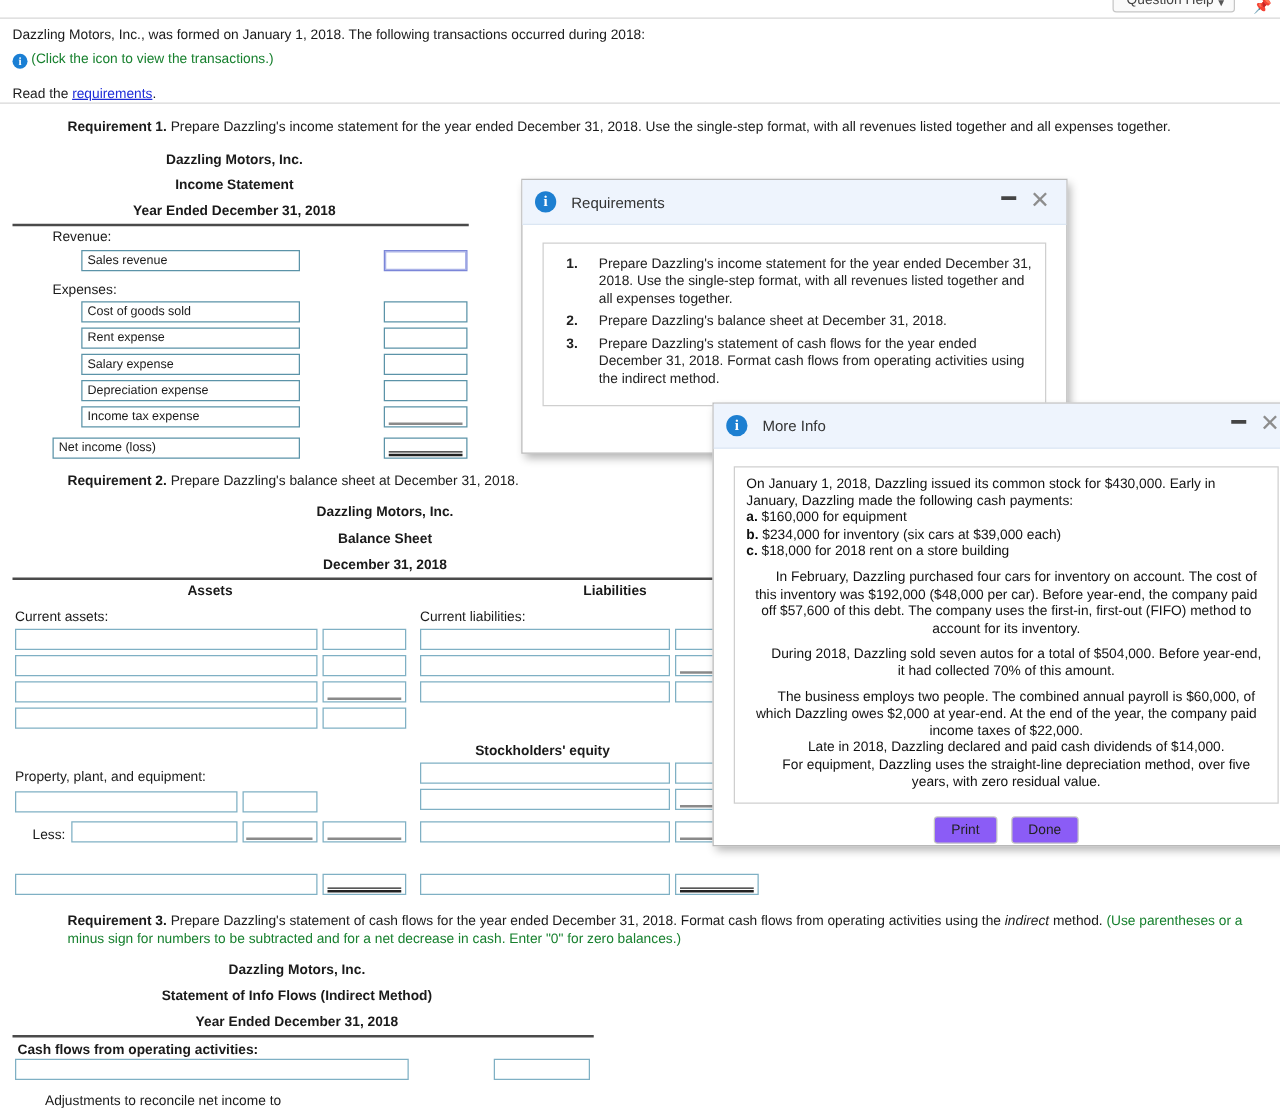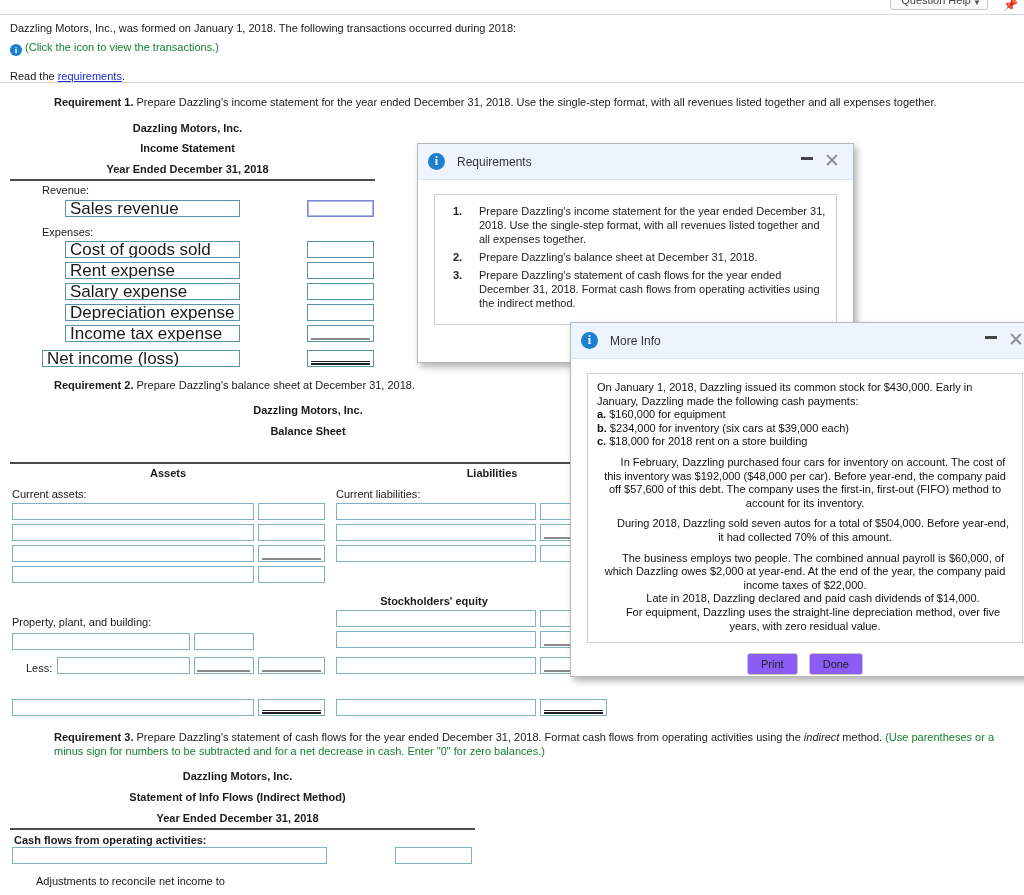--- a/index.html
+++ b/index.html
@@ -49,21 +49,21 @@
   
   .reqline { position: absolute; left: 10px; font-size: 11px; line-height: 14px; width: 1004px; padding-left: 44px; }
   .reqline b { font-weight: bold; }
   .ital { font-style: italic; }
 
   .box {
     position: absolute;
     border: 1px solid #5b93a8;
     background: #ffffff;
     height: 17px;
-    font-size: 17px;
+    font-size: 10px;
     line-height: 15px;
     padding: 0 0 0 4px;
     color: #1a1a1a;
     white-space: nowrap;
     overflow: hidden;
   }
   .box.focus { border: 1px solid #7b86d8; box-shadow: 0 0 0 1px #aab2e8 inset; }
   .box.light { border-color: #7fb0c4; }
 
   
@@ -195,20 +195,21 @@
   <div class="box" style="left:42px; top:350px; width:198px;">Net income (loss)</div>
   <div class="box" style="left:307px; top:350px; width:67px;"></div>
   <div class="rule-double" style="left:311px; top:361px; width:59px;"></div>
 
   <div class="reqline" style="top:378px;">
     <b>Requirement 2.</b><span> Prepare Dazzling's balance sheet at December 31, 2018.</span>
   </div>
 
   <div class="lbl bold center" style="left:10px; top:403px; width:596px;">Dazzling Motors, Inc.</div>
   <div class="lbl bold center" style="left:10px; top:424px; width:596px;">Balance Sheet</div>
+  <div class="lbl bold center" style="left:10px; top:445px; width:596px;">December 31, 2018</div>
   <div class="hdr-rule" style="left:10px; top:462px; width:1004px;"></div>
 
   <div class="lbl bold center" style="left:10px; top:466px; width:316px;">Assets</div>
   <div class="lbl bold center" style="left:334px; top:466px; width:316px;">Liabilities</div>
 
   <div class="lbl" style="left:12px; top:487px;">Current assets:</div>
   <div class="lbl" style="left:336px; top:487px;">Current liabilities:</div>
 
   <div class="box light" style="left:12px; top:503px; width:242px;"></div>
   <div class="box light" style="left:258px; top:503px; width:67px;"></div>
@@ -231,21 +232,21 @@
   <div class="lbl bold center" style="left:334px; top:594px; width:200px;">Stockholders' equity</div>
   <div class="box light" style="left:336px; top:610px; width:200px;"></div>
   <div class="box light" style="left:540px; top:610px; width:67px;"></div>
   <div class="box light" style="left:336px; top:631px; width:200px;"></div>
   <div class="box light" style="left:540px; top:631px; width:67px;"></div>
   <div class="rule-single" style="left:544px; top:644px; width:59px;"></div>
   <div class="box light" style="left:336px; top:657px; width:200px;"></div>
   <div class="box light" style="left:540px; top:657px; width:67px;"></div>
   <div class="rule-single" style="left:544px; top:670px; width:59px;"></div>
 
-  <div class="lbl" style="left:12px; top:615px;">Property, plant, and building:</div>
+  <div class="lbl" style="left:12px; top:615px;">Property, plant, and equipment:</div>
   <div class="box light" style="left:12px; top:633px; width:178px;"></div>
   <div class="box light" style="left:194px; top:633px; width:60px;"></div>
   <div class="lbl" style="left:26px; top:661px;">Less:</div>
   <div class="box light" style="left:57px; top:657px; width:133px;"></div>
   <div class="box light" style="left:194px; top:657px; width:60px;"></div>
   <div class="rule-single" style="left:197px; top:670px; width:53px;"></div>
   <div class="box light" style="left:258px; top:657px; width:67px;"></div>
   <div class="rule-single" style="left:262px; top:670px; width:59px;"></div>
 
   <div class="box light" style="left:12px; top:699px; width:242px;"></div>

